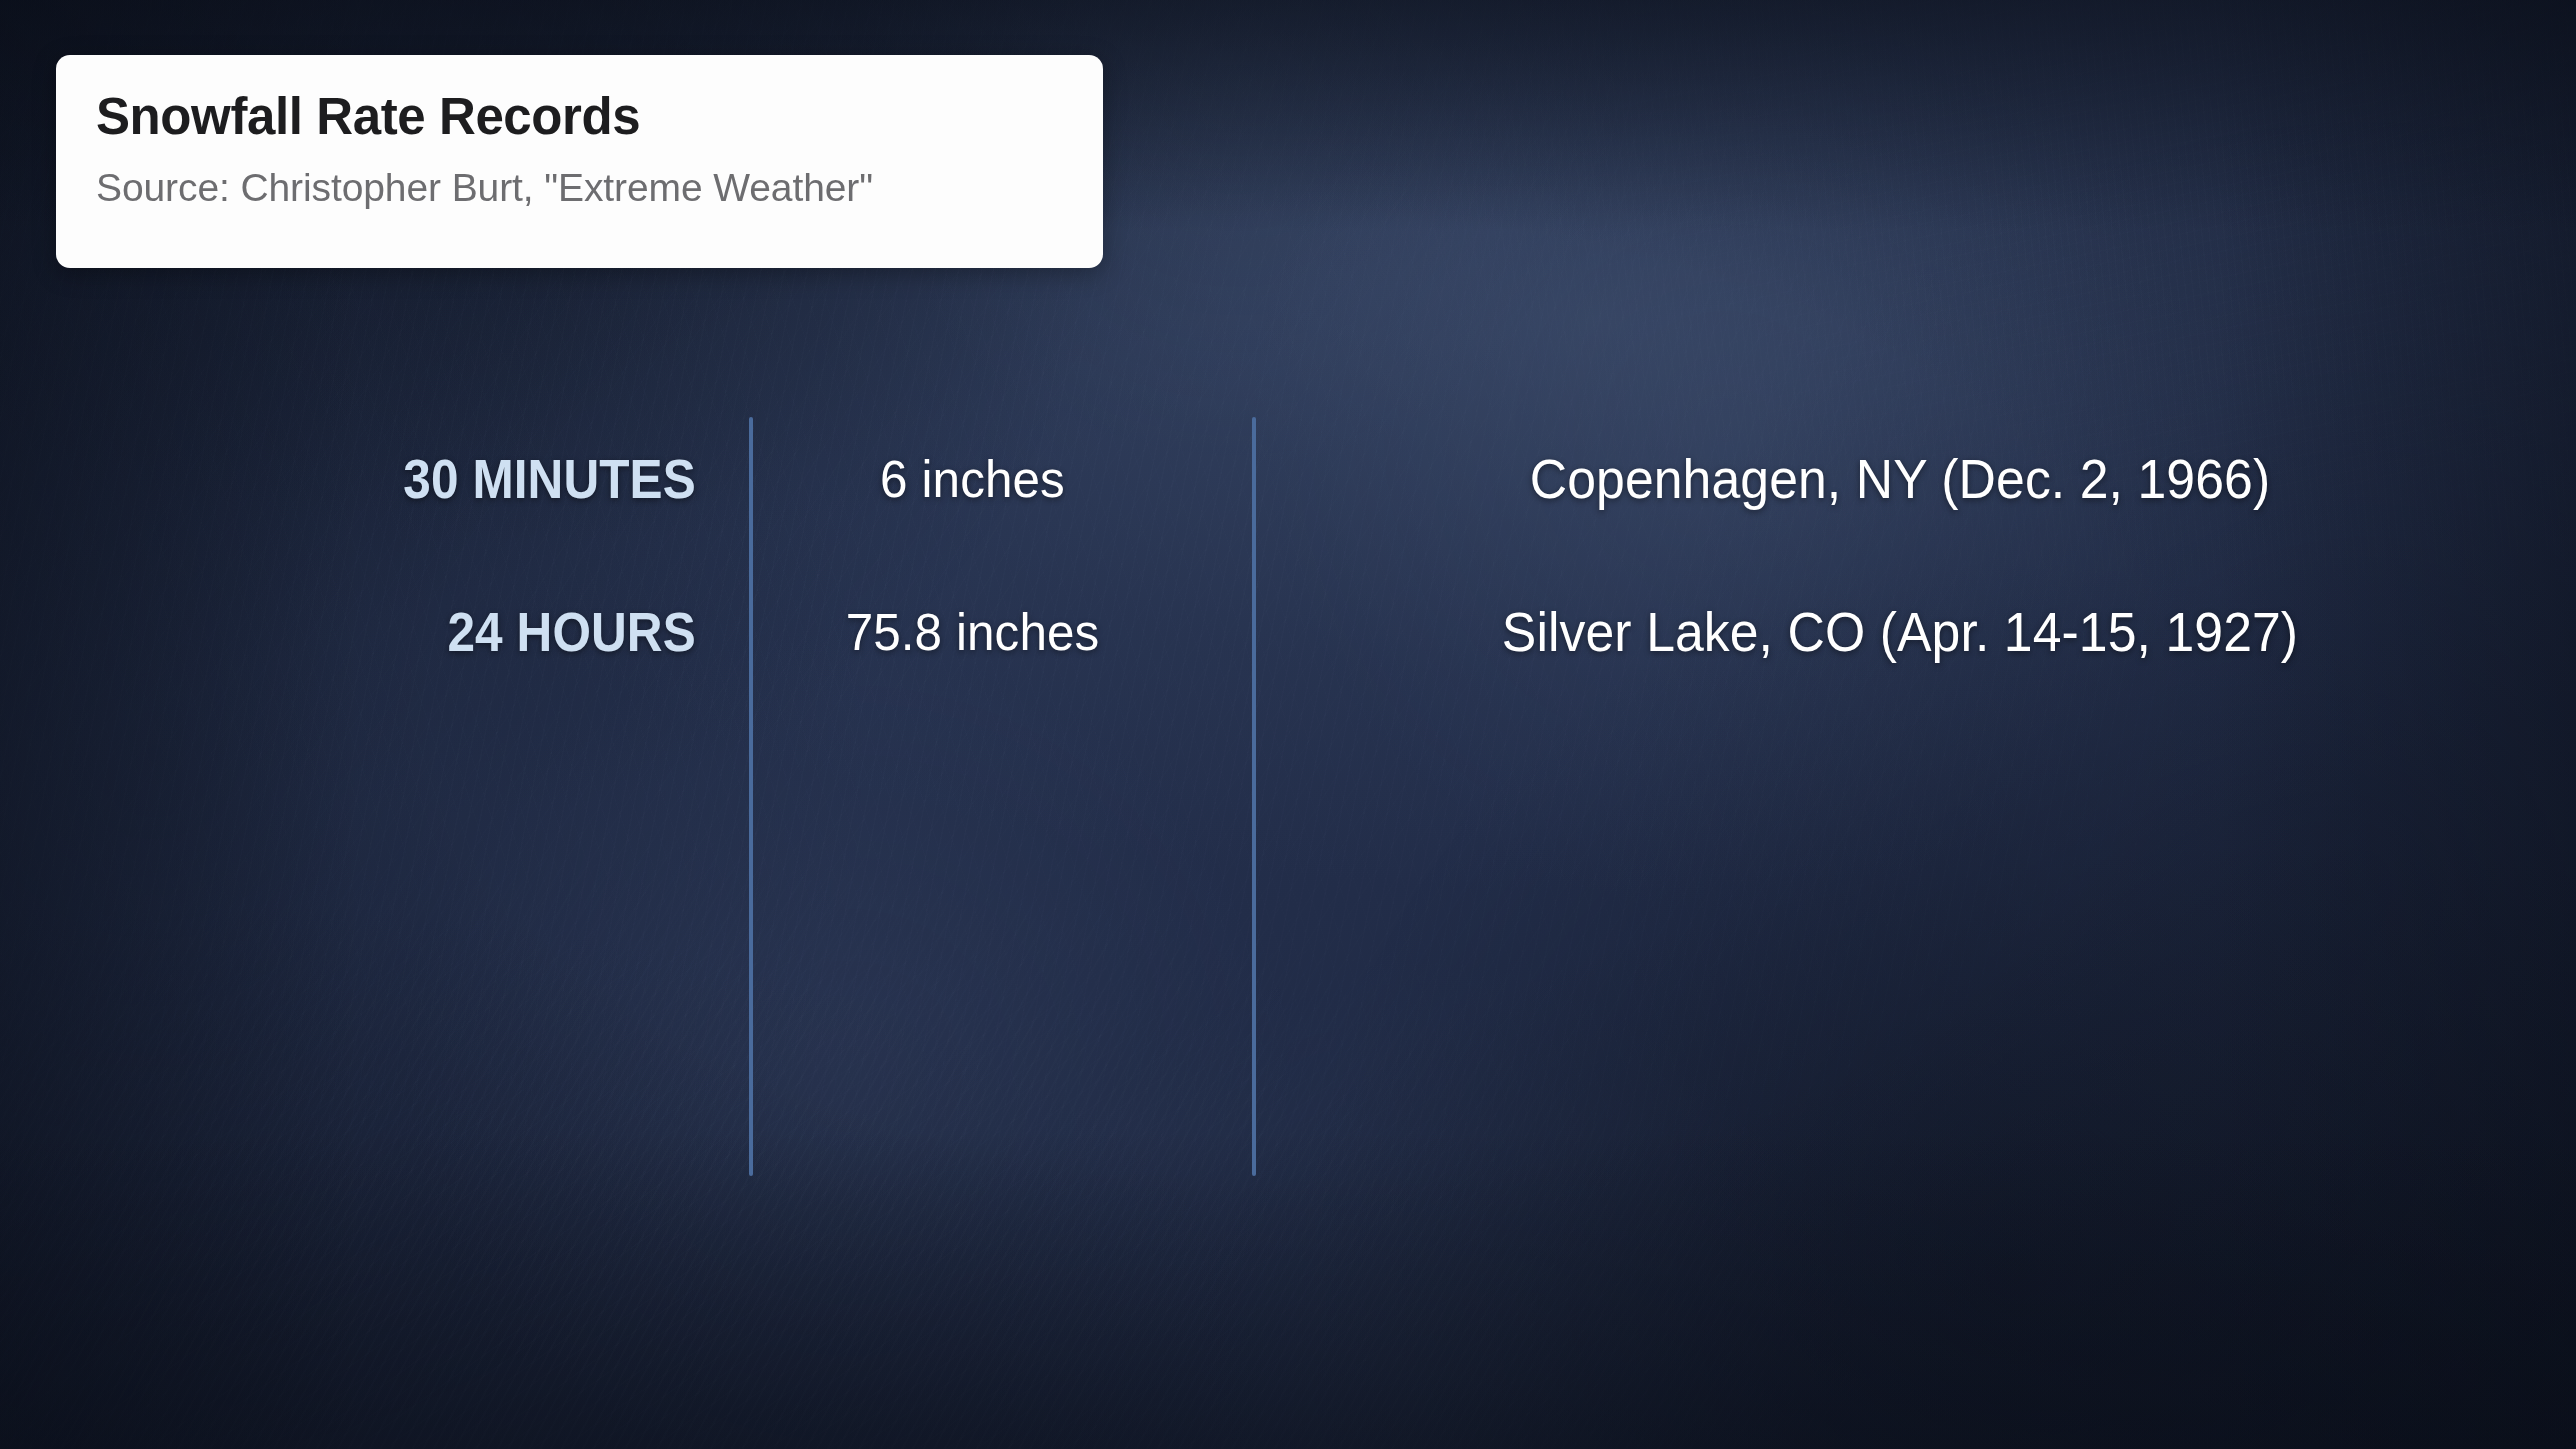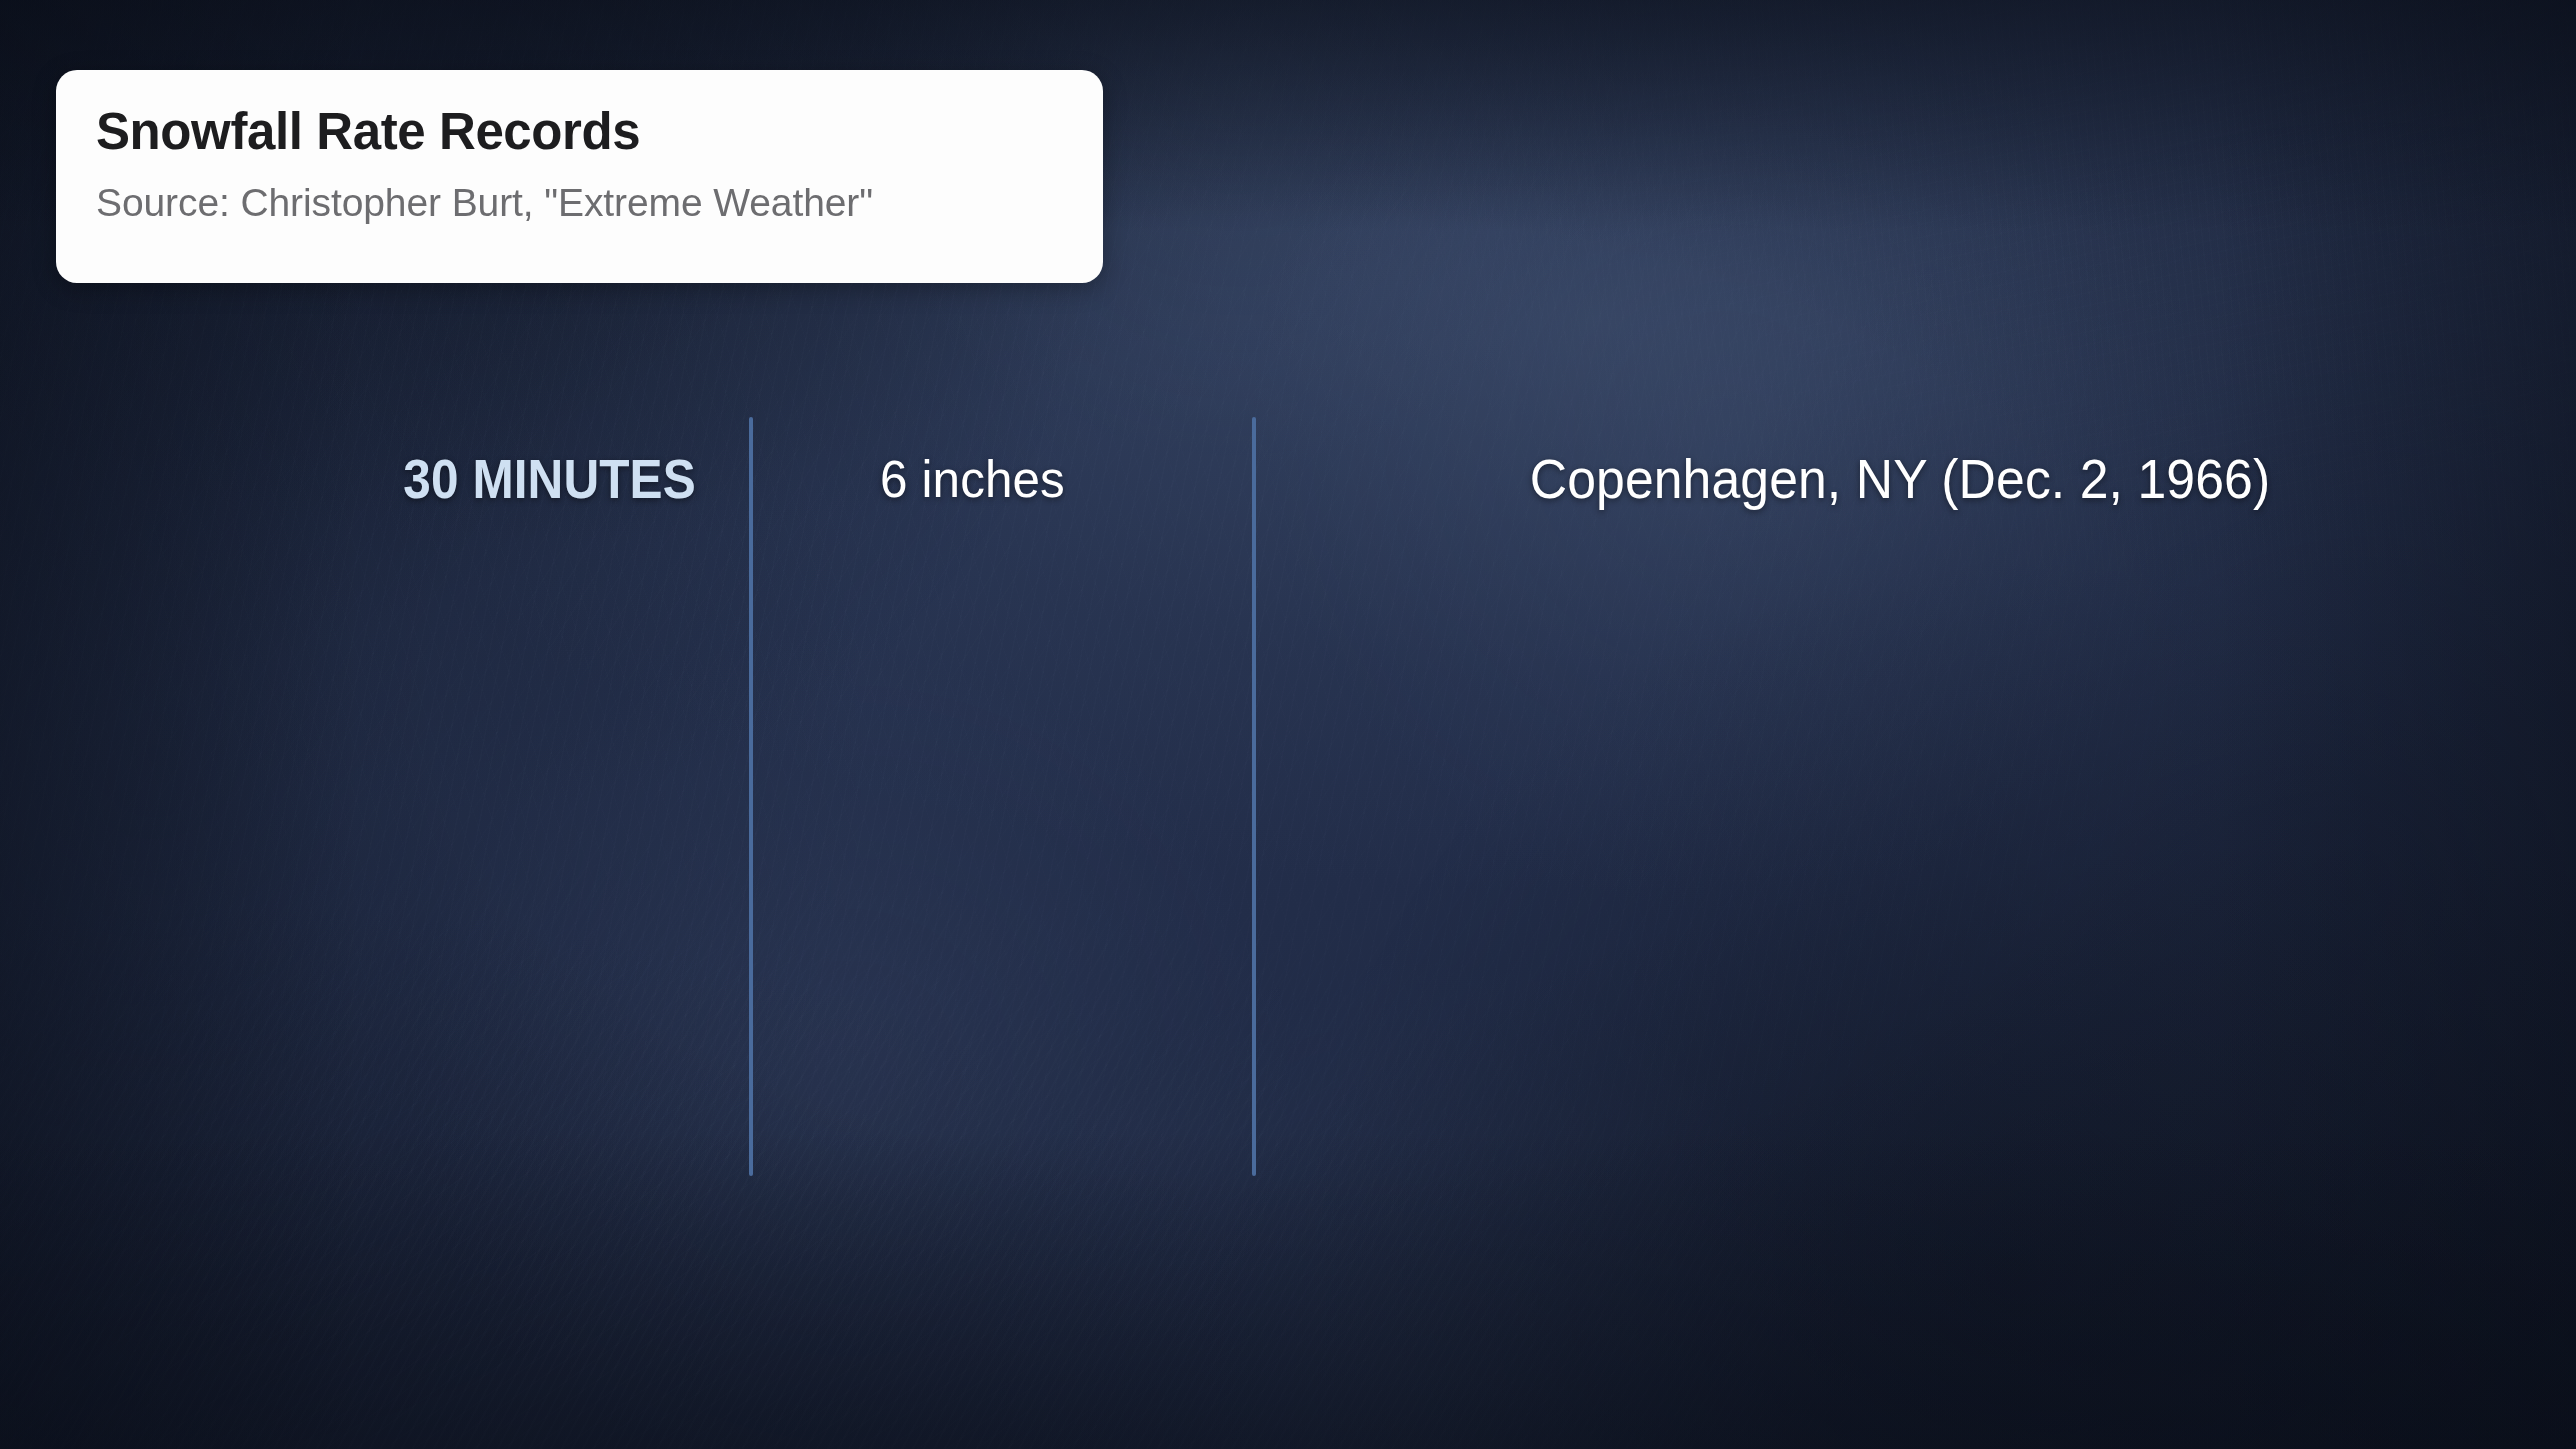--- a/index.html
+++ b/index.html
@@ -87,25 +87,25 @@
     background:
       linear-gradient(to bottom, rgba(8,12,22,0.55) 0%, rgba(8,12,22,0) 16%, rgba(8,12,22,0) 78%, rgba(8,12,22,0.50) 100%),
       linear-gradient(to right,  rgba(8,12,22,0.45) 0%, rgba(8,12,22,0) 14%, rgba(8,12,22,0) 86%, rgba(8,12,22,0.42) 100%),
       radial-gradient(ellipse 78% 78% at 50% 48%, rgba(0,0,0,0) 42%, rgba(6,9,18,0.42) 100%);
   }
 
   
   .title-card {
     position: absolute;
     left: 56px;
-    top: 70px;
+    top: 55px;
     width: 1047px;
     height: 213px;
     background: #fdfdfd;
-    border-radius: 21px;
+    border-radius: 14px;
     box-shadow: 0 5.4px 23px rgba(0,0,0,0.30);
     box-sizing: border-box;
     padding: 35px 40px 8px 40px;
   }
 
   .title-card .card-title {
     font-size: 51px;
     font-weight: 700;
     color: #1d1d1f;
     letter-spacing: -0.4px;
@@ -216,16 +216,21 @@
 
     <div class="rec-row">
       <div class="col-period">30 MINUTES</div>
       <div class="col-amount">6 inches</div>
       <div class="col-location">Copenhagen, NY (Dec. 2, 1966)</div>
     </div>
 
 
 
 
+    <div class="rec-row">
+      <div class="col-period">24 HOURS</div>
+      <div class="col-amount">75.8 inches</div>
+      <div class="col-location">Silver Lake, CO (Apr. 14-15, 1927)</div>
+    </div>
 
   </div>
 </div>
 
 
 </body></html>

